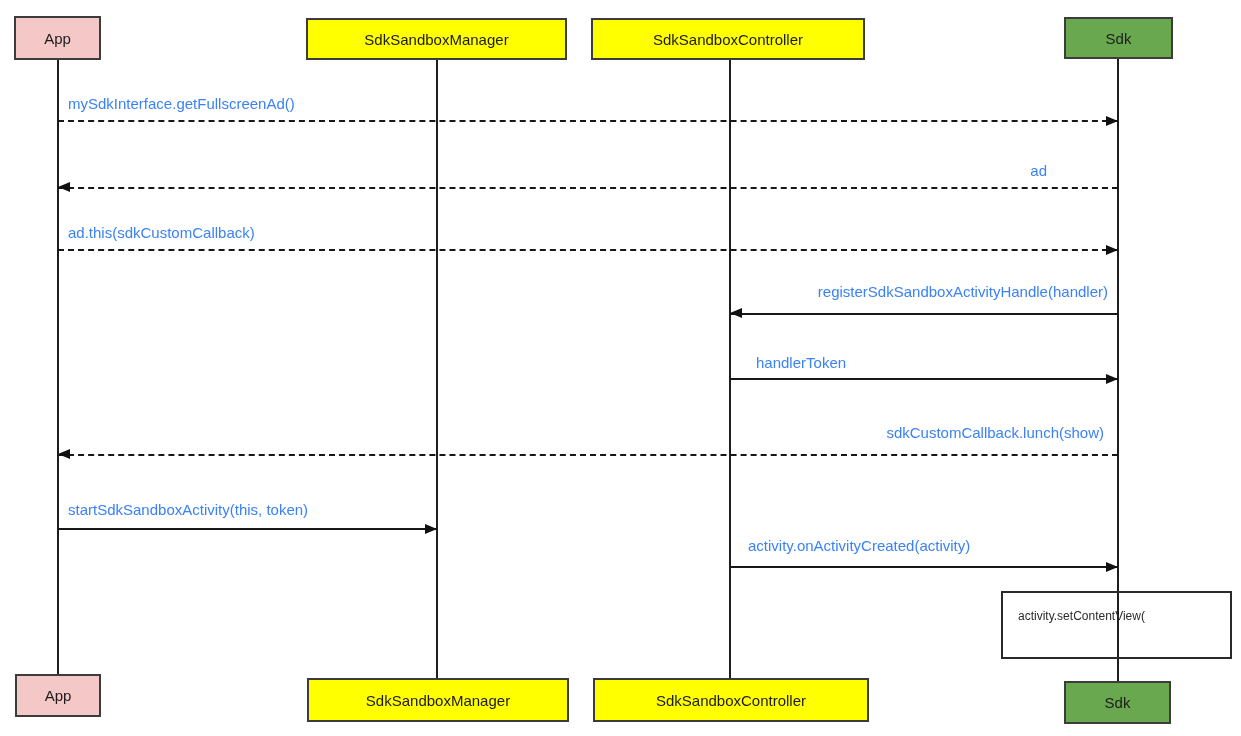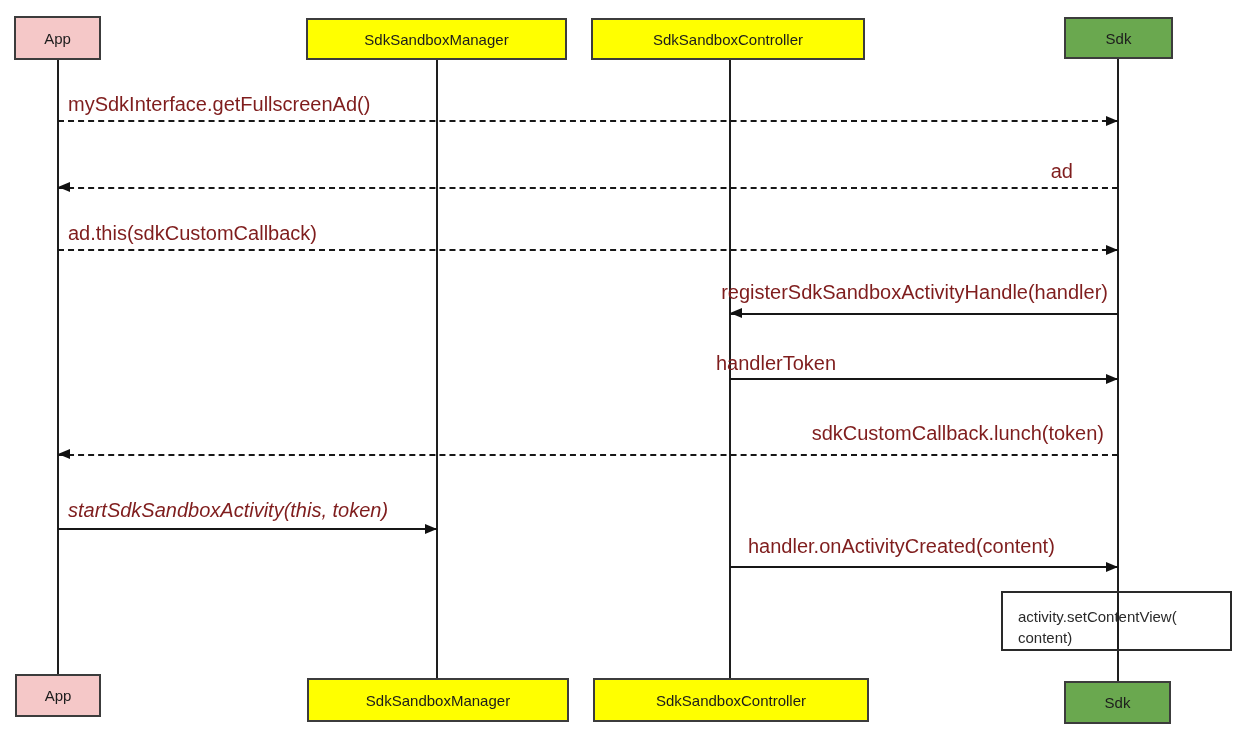--- a/index.html
+++ b/index.html
@@ -27,58 +27,58 @@
   .manager-bottom{left:307px;top:678px;width:262px;height:44px;}
   .controller-bottom{left:593px;top:678px;width:276px;height:44px;}
   .sdk-bottom{left:1064px;top:681px;width:107px;height:43px;}
   
   .mline{position:absolute;height:0;}
   .mline.dashed{border-top:2px dashed #171717;}
   .mline.solid{border-top:2px solid #171717;}
   .ah{position:absolute;width:0;height:0;border-top:5px solid transparent;border-bottom:5px solid transparent;}
   .ah.right{border-left:12px solid #111;}
   .ah.left{border-right:12px solid #111;}
-  .mlbl{position:absolute;font-size:20px;color:#7f1d1d;white-space:nowrap;line-height:16px;}
+  .mlbl{position:absolute;font-size:15px;color:#3b82f6;white-space:nowrap;line-height:16px;}
   
   .m1-line{left:58px;top:120px;width:1060px;}
   .m1-ah{left:1106px;top:116px;}
   .m1-lbl{left:68px;top:96px;}
   
   .m2-line{left:58px;top:187px;width:1060px;}
   .m2-ah{left:58px;top:182px;}
-  .m2-lbl{right:168px;top:163px;}
+  .m2-lbl{right:194px;top:163px;}
   
   .m3-line{left:58px;top:249px;width:1060px;}
   .m3-ah{left:1106px;top:245px;}
   .m3-lbl{left:68px;top:225px;}
   
   .m4-line{left:730px;top:313px;width:388px;}
   .m4-ah{left:730px;top:308px;}
   .m4-lbl{right:133px;top:284px;padding-left:26px;}
   
   .m5-line{left:730px;top:378px;width:388px;}
   .m5-ah{left:1106px;top:374px;}
-  .m5-lbl{left:716px;top:355px;}
+  .m5-lbl{left:756px;top:355px;}
   
   .m6-line{left:58px;top:454px;width:1060px;}
   .m6-ah{left:58px;top:449px;}
   .m6-lbl{right:137px;top:425px;}
   
   .m7-line{left:58px;top:528px;width:379px;}
   .m7-ah{left:425px;top:524px;}
-  .m7-lbl{left:68px;top:502px;font-style:italic;}
+  .m7-lbl{left:68px;top:502px;}
   
   .m8-line{left:730px;top:566px;width:388px;}
   .m8-ah{left:1106px;top:562px;}
   .m8-lbl{left:748px;top:538px;}
   
   .note{
-    position:absolute;left:1001px;top:591px;width:231px;height:60px;
+    position:absolute;left:1001px;top:591px;width:231px;height:68px;
     box-sizing:border-box;border:2px solid #2a2a2a;background:transparent;
-    padding:13px 0 0 15px;font-size:15px;line-height:21px;color:#2a2a2a;
+    padding:13px 0 0 15px;font-size:12px;line-height:21px;color:#2a2a2a;
   }
 </style>
 </head>
 <body>
 
 <div id="stage">
 
   <div class="lifeline ll-app"></div>
   <div class="lifeline ll-manager"></div>
   <div class="lifeline ll-controller"></div>
@@ -134,35 +134,34 @@
     <div class="ah left m4-ah"></div>
   </div>
 
   <div>
     <div class="mlbl m5-lbl">handlerToken</div>
     <div class="mline solid m5-line"></div>
     <div class="ah right m5-ah"></div>
   </div>
 
   <div>
-    <div class="mlbl m6-lbl">sdkCustomCallback.lunch(token)</div>
+    <div class="mlbl m6-lbl">sdkCustomCallback.lunch(show)</div>
     <div class="mline dashed m6-line"></div>
     <div class="ah left m6-ah"></div>
   </div>
 
   <div>
     <div class="mlbl m7-lbl">startSdkSandboxActivity(this, token)</div>
     <div class="mline solid m7-line"></div>
     <div class="ah right m7-ah"></div>
   </div>
 
   <div>
-    <div class="mlbl m8-lbl">handler.onActivityCreated(content)</div>
+    <div class="mlbl m8-lbl">activity.onActivityCreated(activity)</div>
     <div class="mline solid m8-line"></div>
     <div class="ah right m8-ah"></div>
   </div>
 
   <div class="note">
     <div>activity.setContentView(</div>
-    <div>content)</div>
   </div>
 
 </div>
 
 </body></html>

